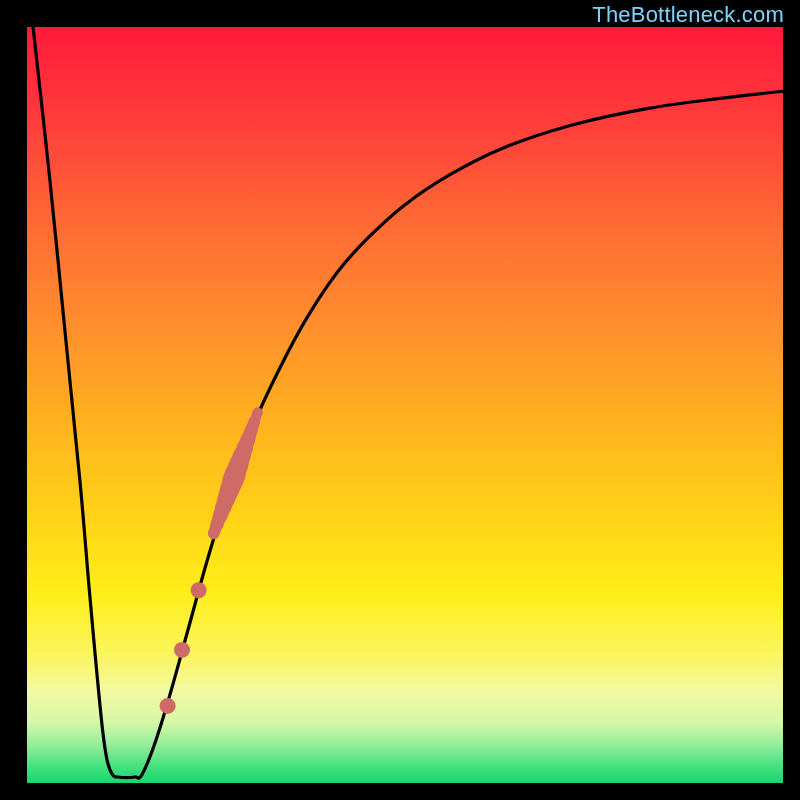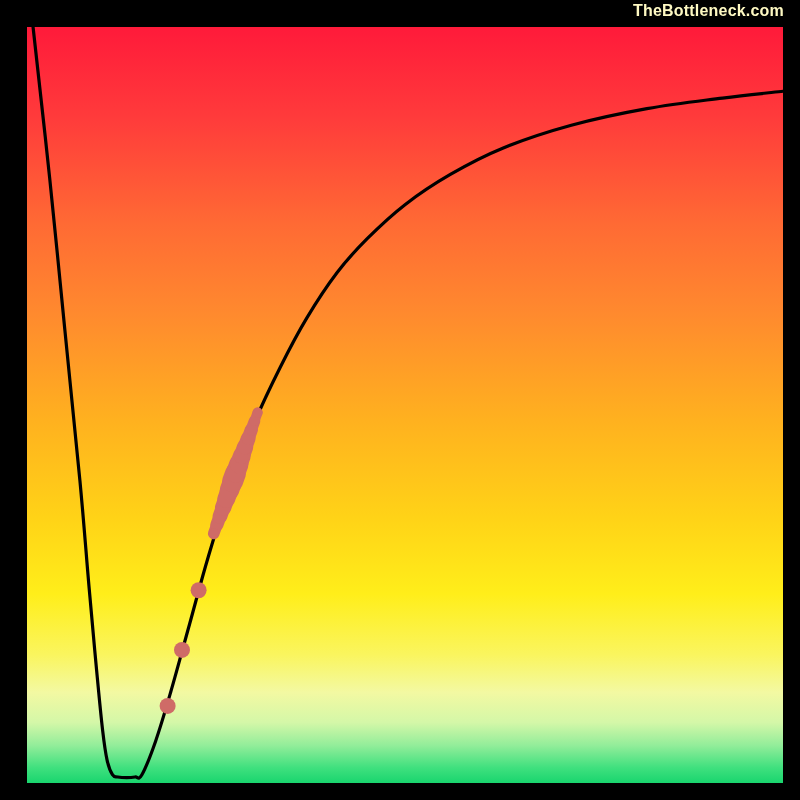--- a/index.html
+++ b/index.html
@@ -47,24 +47,24 @@
     top: 0;
     width: 800px;
     height: 800px;
     pointer-events: none;
   }
   .watermark {
     position: absolute;
     top: 2px;
     right: 16px;
     font-family: Arial, Helvetica, sans-serif;
-    font-size: 16px;
-    font-weight: 700;
+    font-size: 22px;
+    font-weight: 400;
     letter-spacing: 0.2px;
-    color: #fef9c3;
+    color: #7dd3fc;
     user-select: none;
   }
 </style>
 </head>
 <body>
 
 <div class="frame">
   <div class="plot"></div>
 
   <svg class="overlay" viewBox="0 0 800 800">

